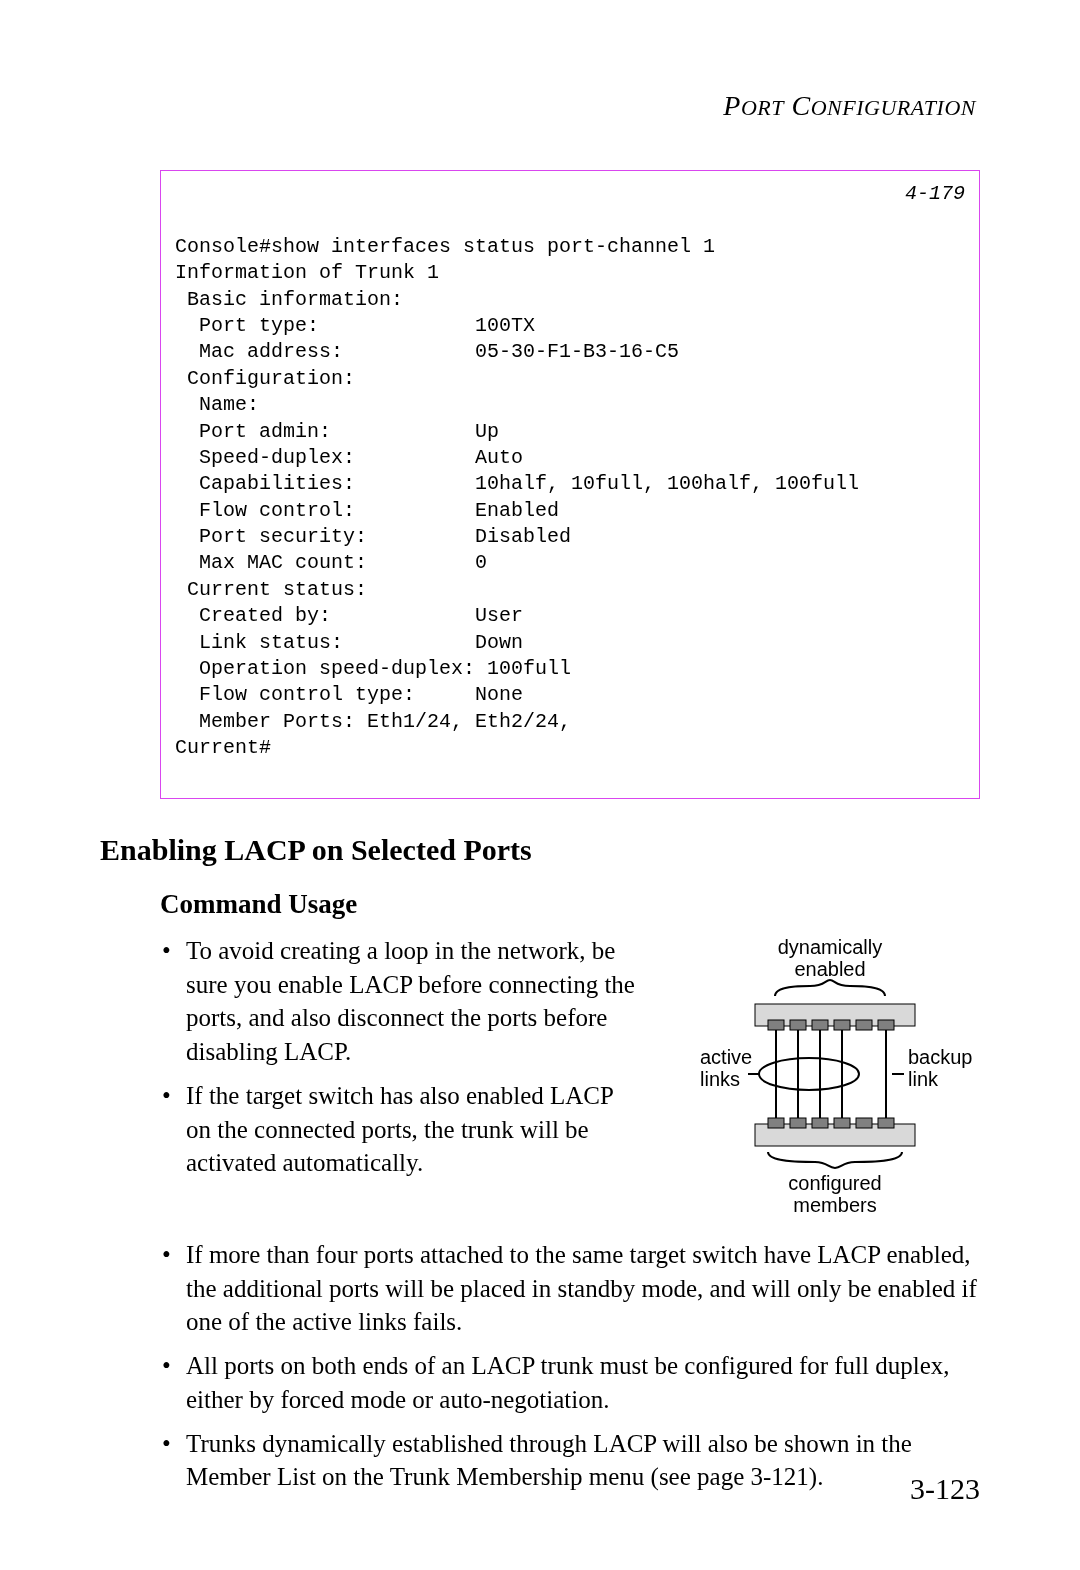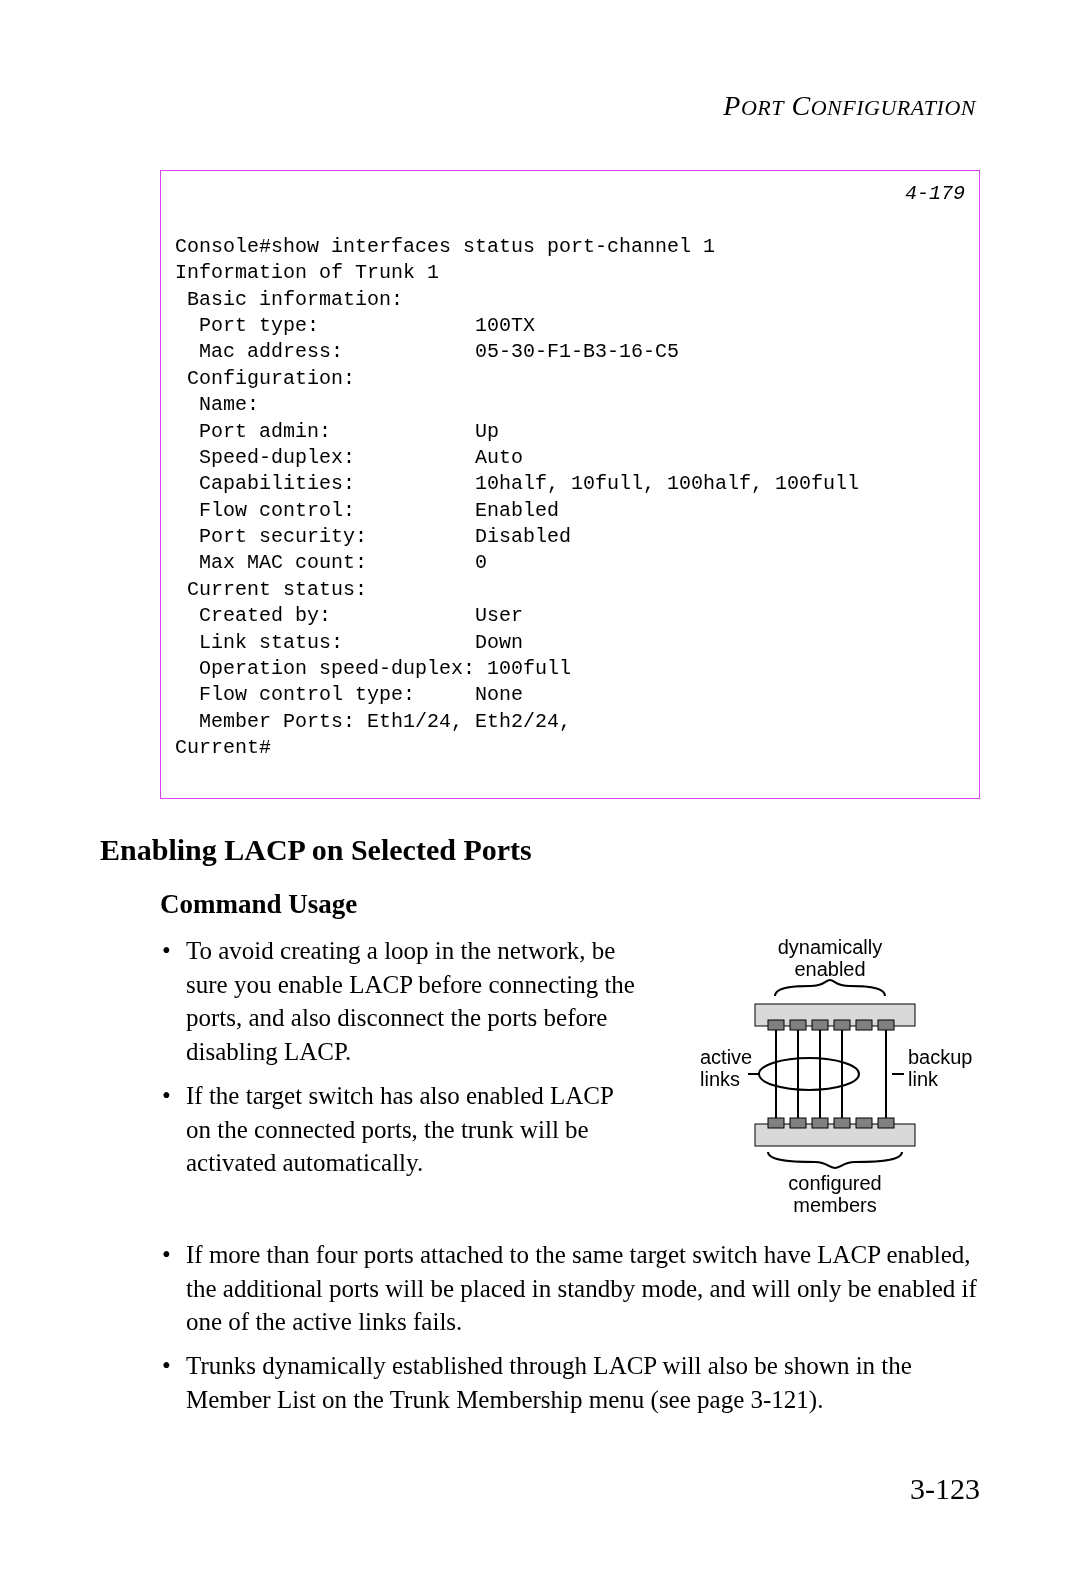--- a/index.html
+++ b/index.html
@@ -187,17 +187,18 @@
         <path d="M88 218 C88 228,120 228,135 228 C148 228,148 234,155 234 C162 234,162 228,175 228 C190 228,222 228,222 218" fill="none" stroke="#000" stroke-width="2"></path>
 
         <text x="155" y="256" text-anchor="middle" class="diagram-label">configured</text>
         <text x="155" y="278" text-anchor="middle" class="diagram-label">members</text>
       </svg>
     </div>
   </div>
 
   <ul class="bullets">
     <li>If more than four ports attached to the same target switch have LACP enabled, the additional ports will be placed in standby mode, and will only be enabled if one of the active links fails.</li>
+    <li>All ports on both ends of an LACP trunk must be configured for full duplex, either by forced mode or auto-negotiation.</li>
     <li>Trunks dynamically established through LACP will also be shown in the Member List on the Trunk Membership menu (see page 3-121).</li>
   </ul>
 
   <div class="page-num">3-123</div>
 </div>
 
 </body></html>

